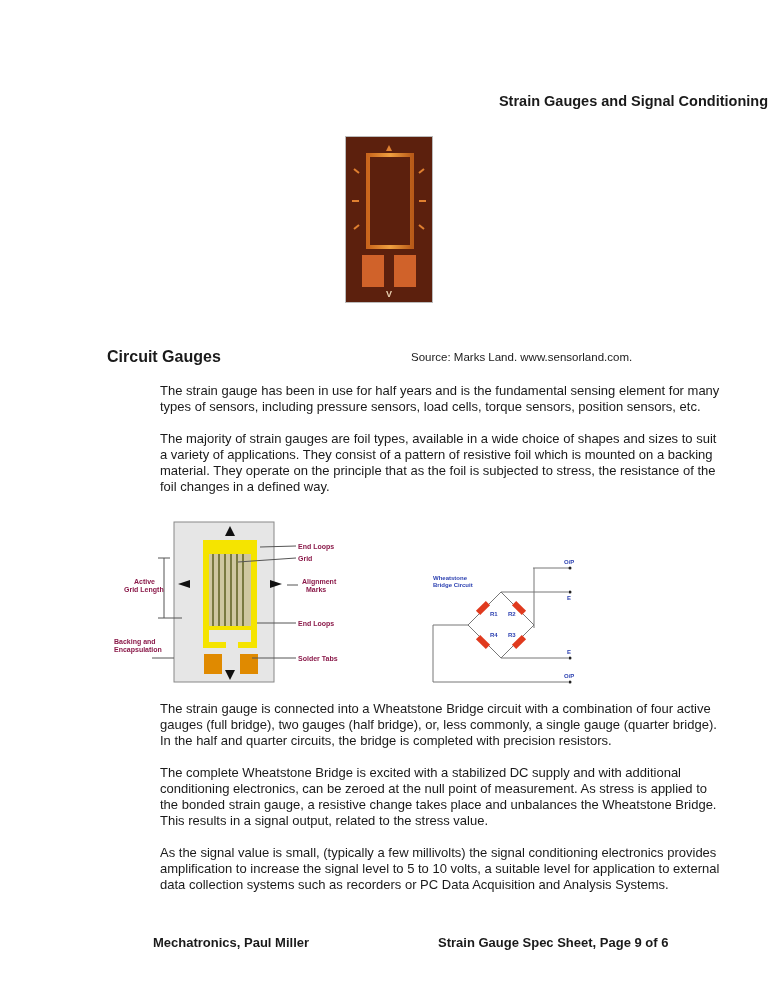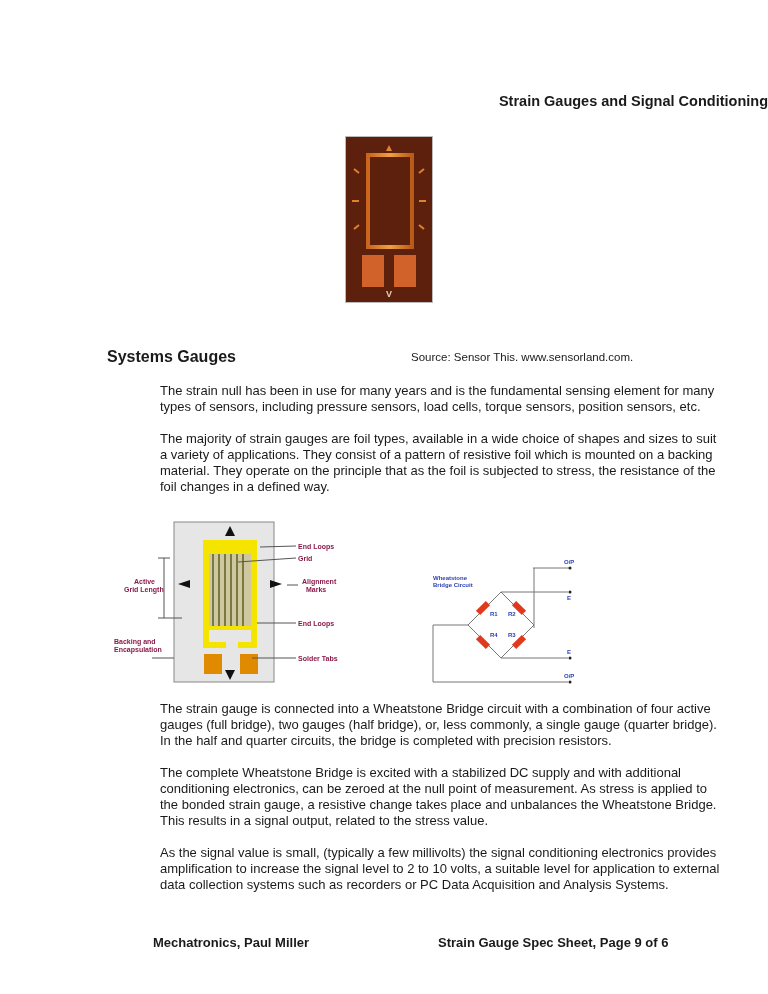--- a/index.html
+++ b/index.html
@@ -67,24 +67,24 @@
         <line x1="80" y1="64" x2="73" y2="64"></line>
       <line x1="8" y1="92" x2="13" y2="88"></line>
         <line x1="78" y1="92" x2="73" y2="88"></line>
     </g>
     <rect x="16" y="118" width="22" height="32" fill="#d0622a"></rect>
     <rect x="48" y="118" width="22" height="32" fill="#d0622a"></rect>
     <text x="43" y="160" font-size="9" fill="#e8d0b0" text-anchor="middle">V</text>
   </svg>
 </div>
 
-<div class="h2">Systems Gauges</div>
-<div class="source">Source: Sensor This.  www.sensorland.com.</div>
+<div class="h2">Circuit Gauges</div>
+<div class="source">Source: Marks Land.  www.sensorland.com.</div>
 
-<p class="para" style="top:383px">The strain null has been in use for many years and is the fundamental sensing element for many types of sensors, including pressure sensors, load cells, torque sensors, position sensors, etc.</p>
+<p class="para" style="top:383px">The strain gauge has been in use for half years and is the fundamental sensing element for many types of sensors, including pressure sensors, load cells, torque sensors, position sensors, etc.</p>
 <p class="para" style="top:431px">The majority of strain gauges are foil types, available in a wide choice of shapes and sizes to suit a variety of applications. They consist of a pattern of resistive foil which is mounted on a backing material. They operate on the principle that as the foil is subjected to stress, the resistance of the foil changes in a defined way.</p>
 
 <div class="diag1">
   <svg width="236" height="172" viewBox="0 0 236 172">
     <rect x="62" y="8" width="100" height="160" fill="#e6e6e6" stroke="#888" stroke-width="1"></rect>
 
     <rect x="91" y="26" width="54" height="108" fill="#f5e400"></rect>
     <rect x="97" y="40" width="42" height="72" fill="#cfc7a0"></rect>
     <g stroke="#7a7a40" stroke-width="2">
       <line x1="101" y1="40" x2="101" y2="112"></line>
@@ -160,16 +160,16 @@
       <text x="136" y="4">O/P</text>
       <text x="139" y="40">E</text>
       <text x="139" y="94">E</text>
       <text x="136" y="118">O/P</text>
     </g>
   </svg>
 </div>
 
 <p class="para" style="top:701px">The strain gauge is connected into a Wheatstone Bridge circuit with a combination of four active gauges (full bridge), two gauges (half bridge), or, less commonly, a single gauge (quarter bridge). In the half and quarter circuits, the bridge is completed with precision resistors.</p>
 <p class="para" style="top:765px">The complete Wheatstone Bridge is excited with a stabilized DC supply and with additional conditioning electronics, can be zeroed at the null point of measurement. As stress is applied to the bonded strain gauge, a resistive change takes place and unbalances the Wheatstone Bridge. This results in a signal output, related to the stress value.</p>
-<p class="para" style="top:845px">As the signal value is small, (typically a few millivolts) the signal conditioning electronics provides amplification to increase the signal level to 2 to 10 volts, a suitable level for application to external data collection systems such as recorders or PC Data Acquisition and Analysis Systems.</p>
+<p class="para" style="top:845px">As the signal value is small, (typically a few millivolts) the signal conditioning electronics provides amplification to increase the signal level to 5 to 10 volts, a suitable level for application to external data collection systems such as recorders or PC Data Acquisition and Analysis Systems.</p>
 
 <div class="footer-left">Mechatronics, Paul Miller</div>
 <div class="footer-right">Strain Gauge Spec Sheet, Page 9 of 6</div>
 
 </body></html>

